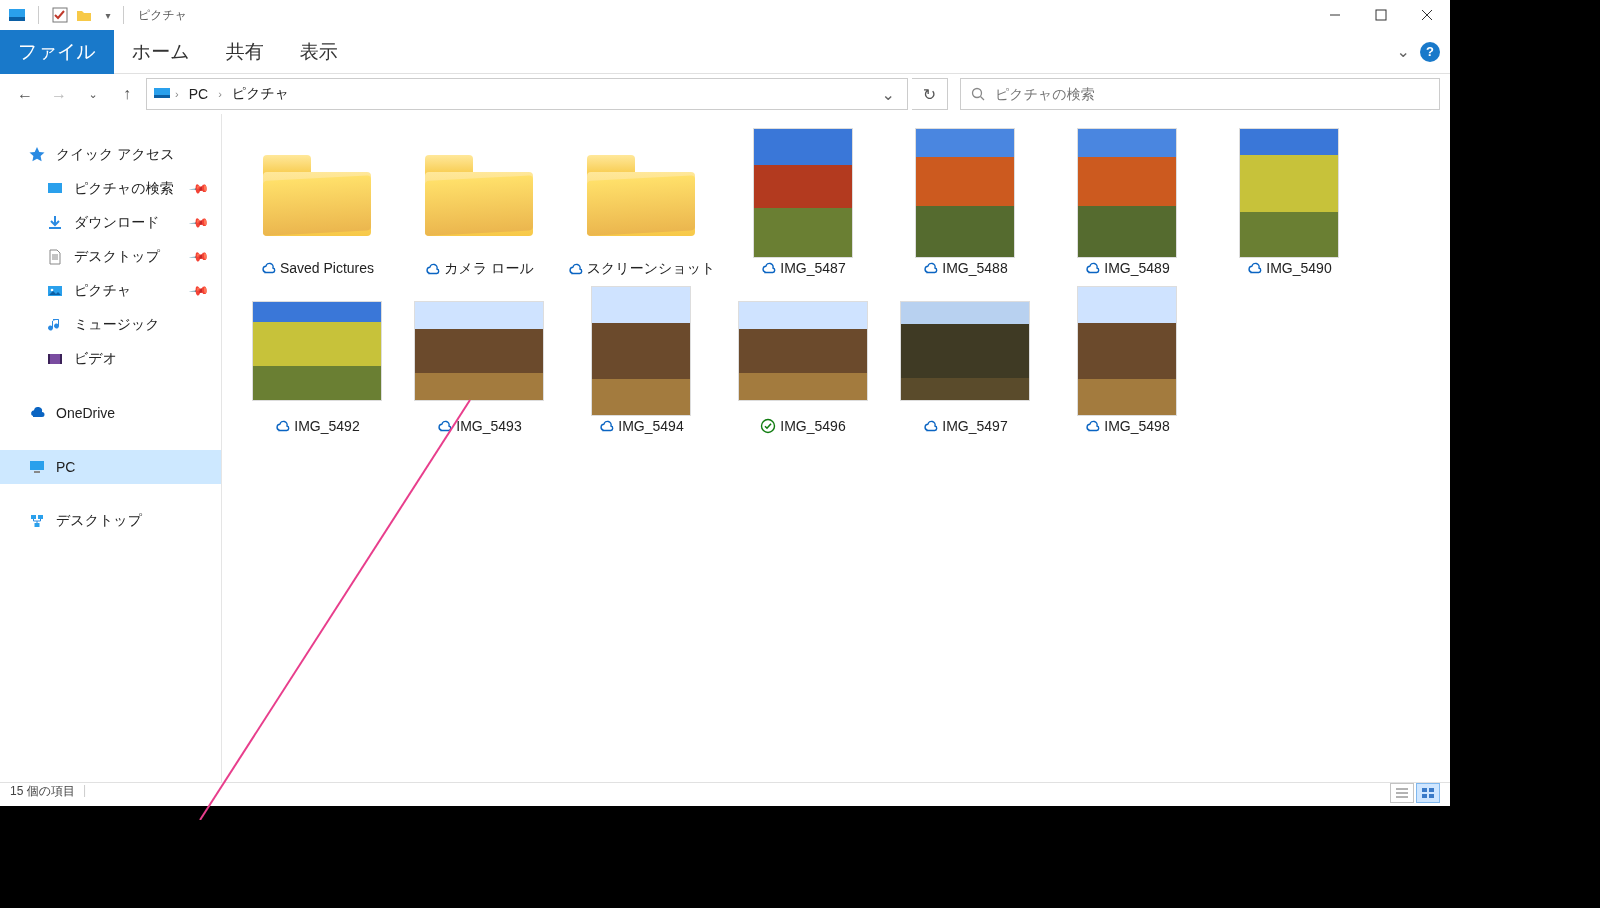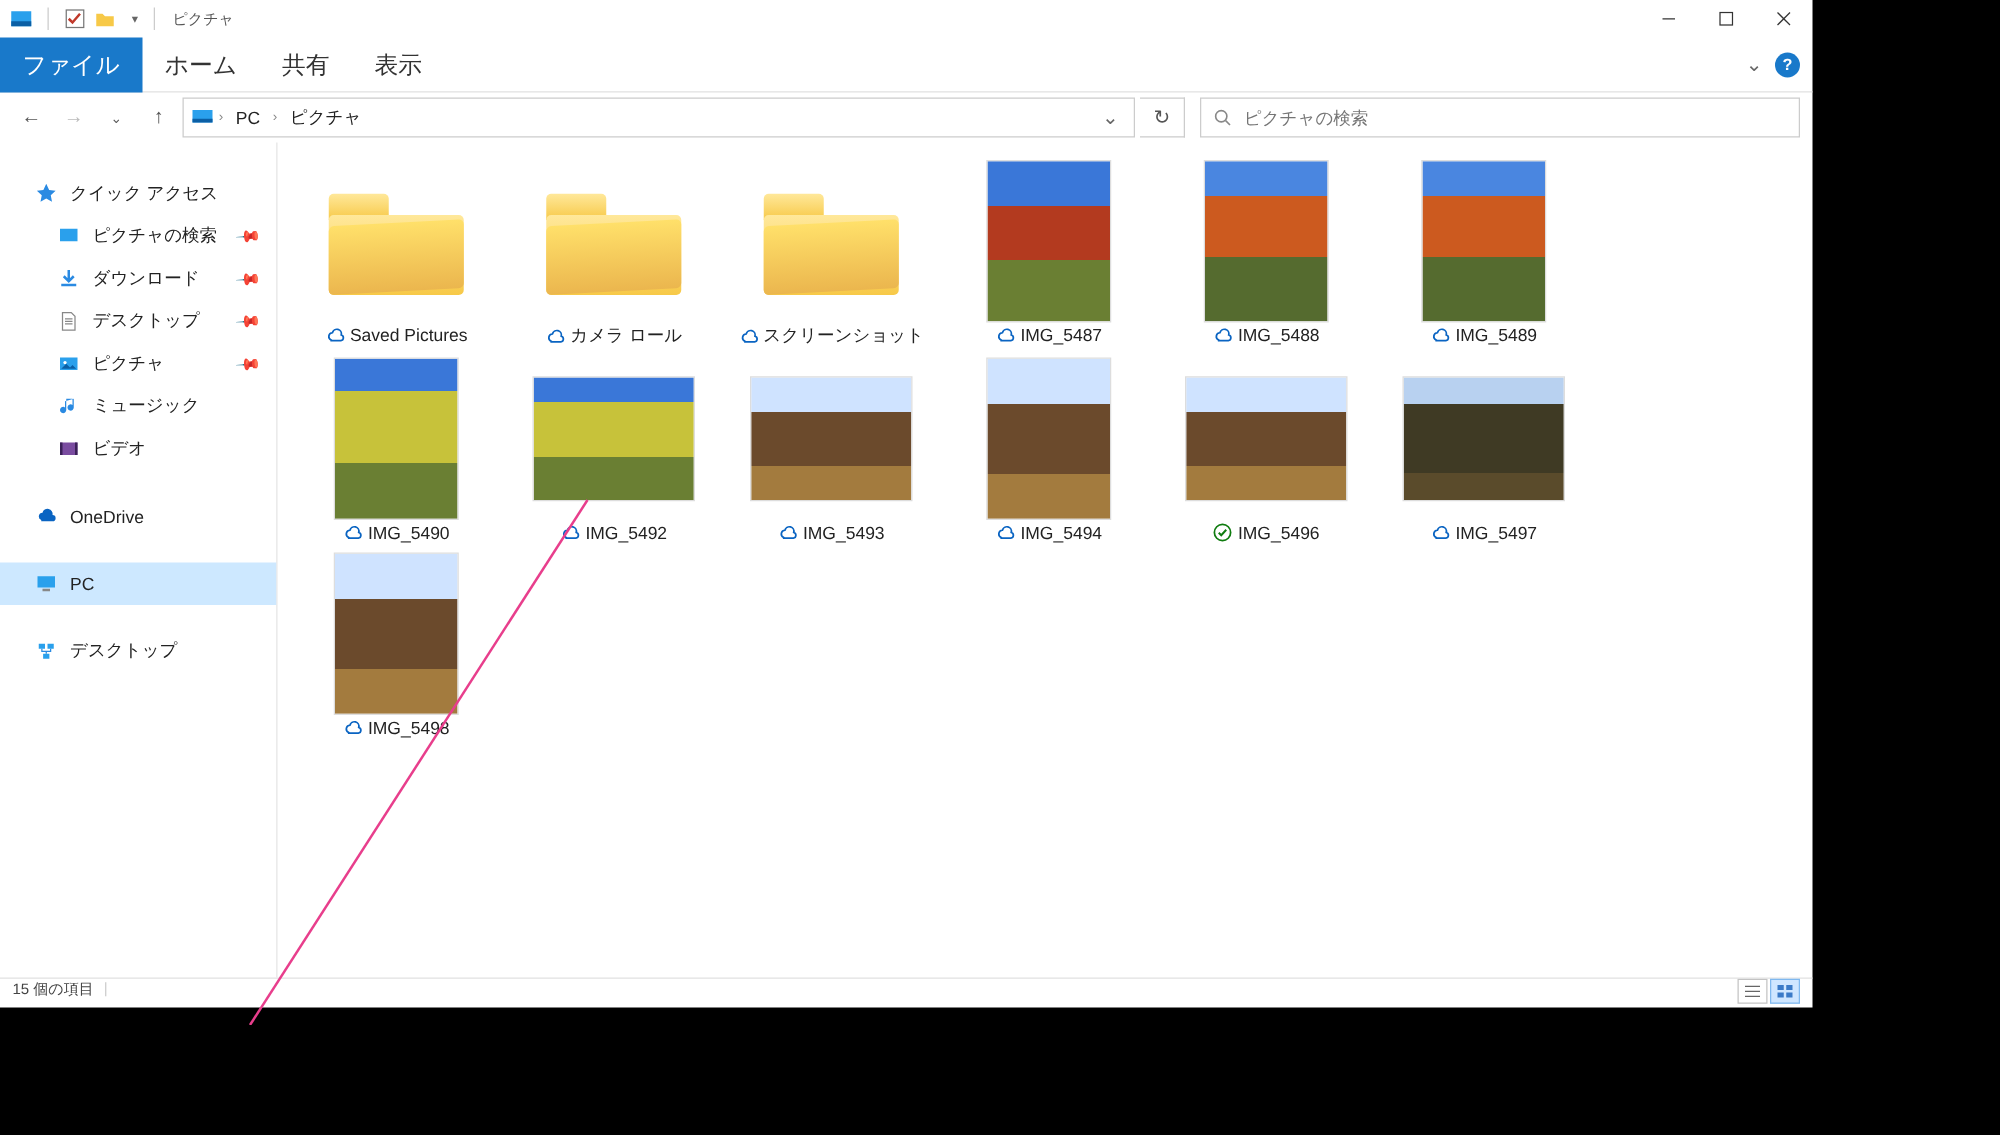--- a/index.html
+++ b/index.html
@@ -41,21 +41,21 @@
   .navpane { width:222px; border-right:1px solid #e5e5e5; padding-top:24px; font-size:14px; }
   .navitem { height:34px; display:flex; align-items:center; padding-left:28px; gap:10px; color:#222; position:relative; }
   .navitem.sub { padding-left:46px; }
   .navitem.selected { background:#cde8ff; }
   .navitem .pin { position:absolute; right:14px; color:#888; font-size:13px; transform:rotate(40deg); }
   .navicon { width:18px;height:18px;display:flex;align-items:center;justify-content:center; }
   .section-gap { height:20px; }
 
   
   .content { flex:1; padding:14px 14px; overflow:auto; }
-  .itemgrid { display:flex; flex-wrap:wrap; gap:8px 12px; align-content:flex-start; }
+  .itemgrid { display:flex; flex-wrap:wrap; gap:8px 0; align-content:flex-start; }
   .item { width:162px; display:flex; flex-direction:column; align-items:center; }
   .thumb { width:130px; height:130px; display:flex; align-items:center; justify-content:center; position:relative; }
   .item .label { display:flex; align-items:center; gap:4px; font-size:14px; color:#222; margin-top:2px; }
 
   
   .folder { width:108px; height:86px; position:relative; }
   .folder .back { position:absolute; width:100%; height:74%; bottom:0; background:linear-gradient(#ffe89a,#f7c948); border-radius:4px; }
   .folder .tab { position:absolute; width:44%; height:24%; top:6%; left:0; background:linear-gradient(#ffe89a,#f7c948); border-radius:4px 4px 0 0; }
   .folder .front { position:absolute; width:100%; height:64%; bottom:0; background:linear-gradient(#ffe06a,#ebb64e); border-radius:4px; transform:skewY(-3deg); transform-origin:bottom left; }
 

